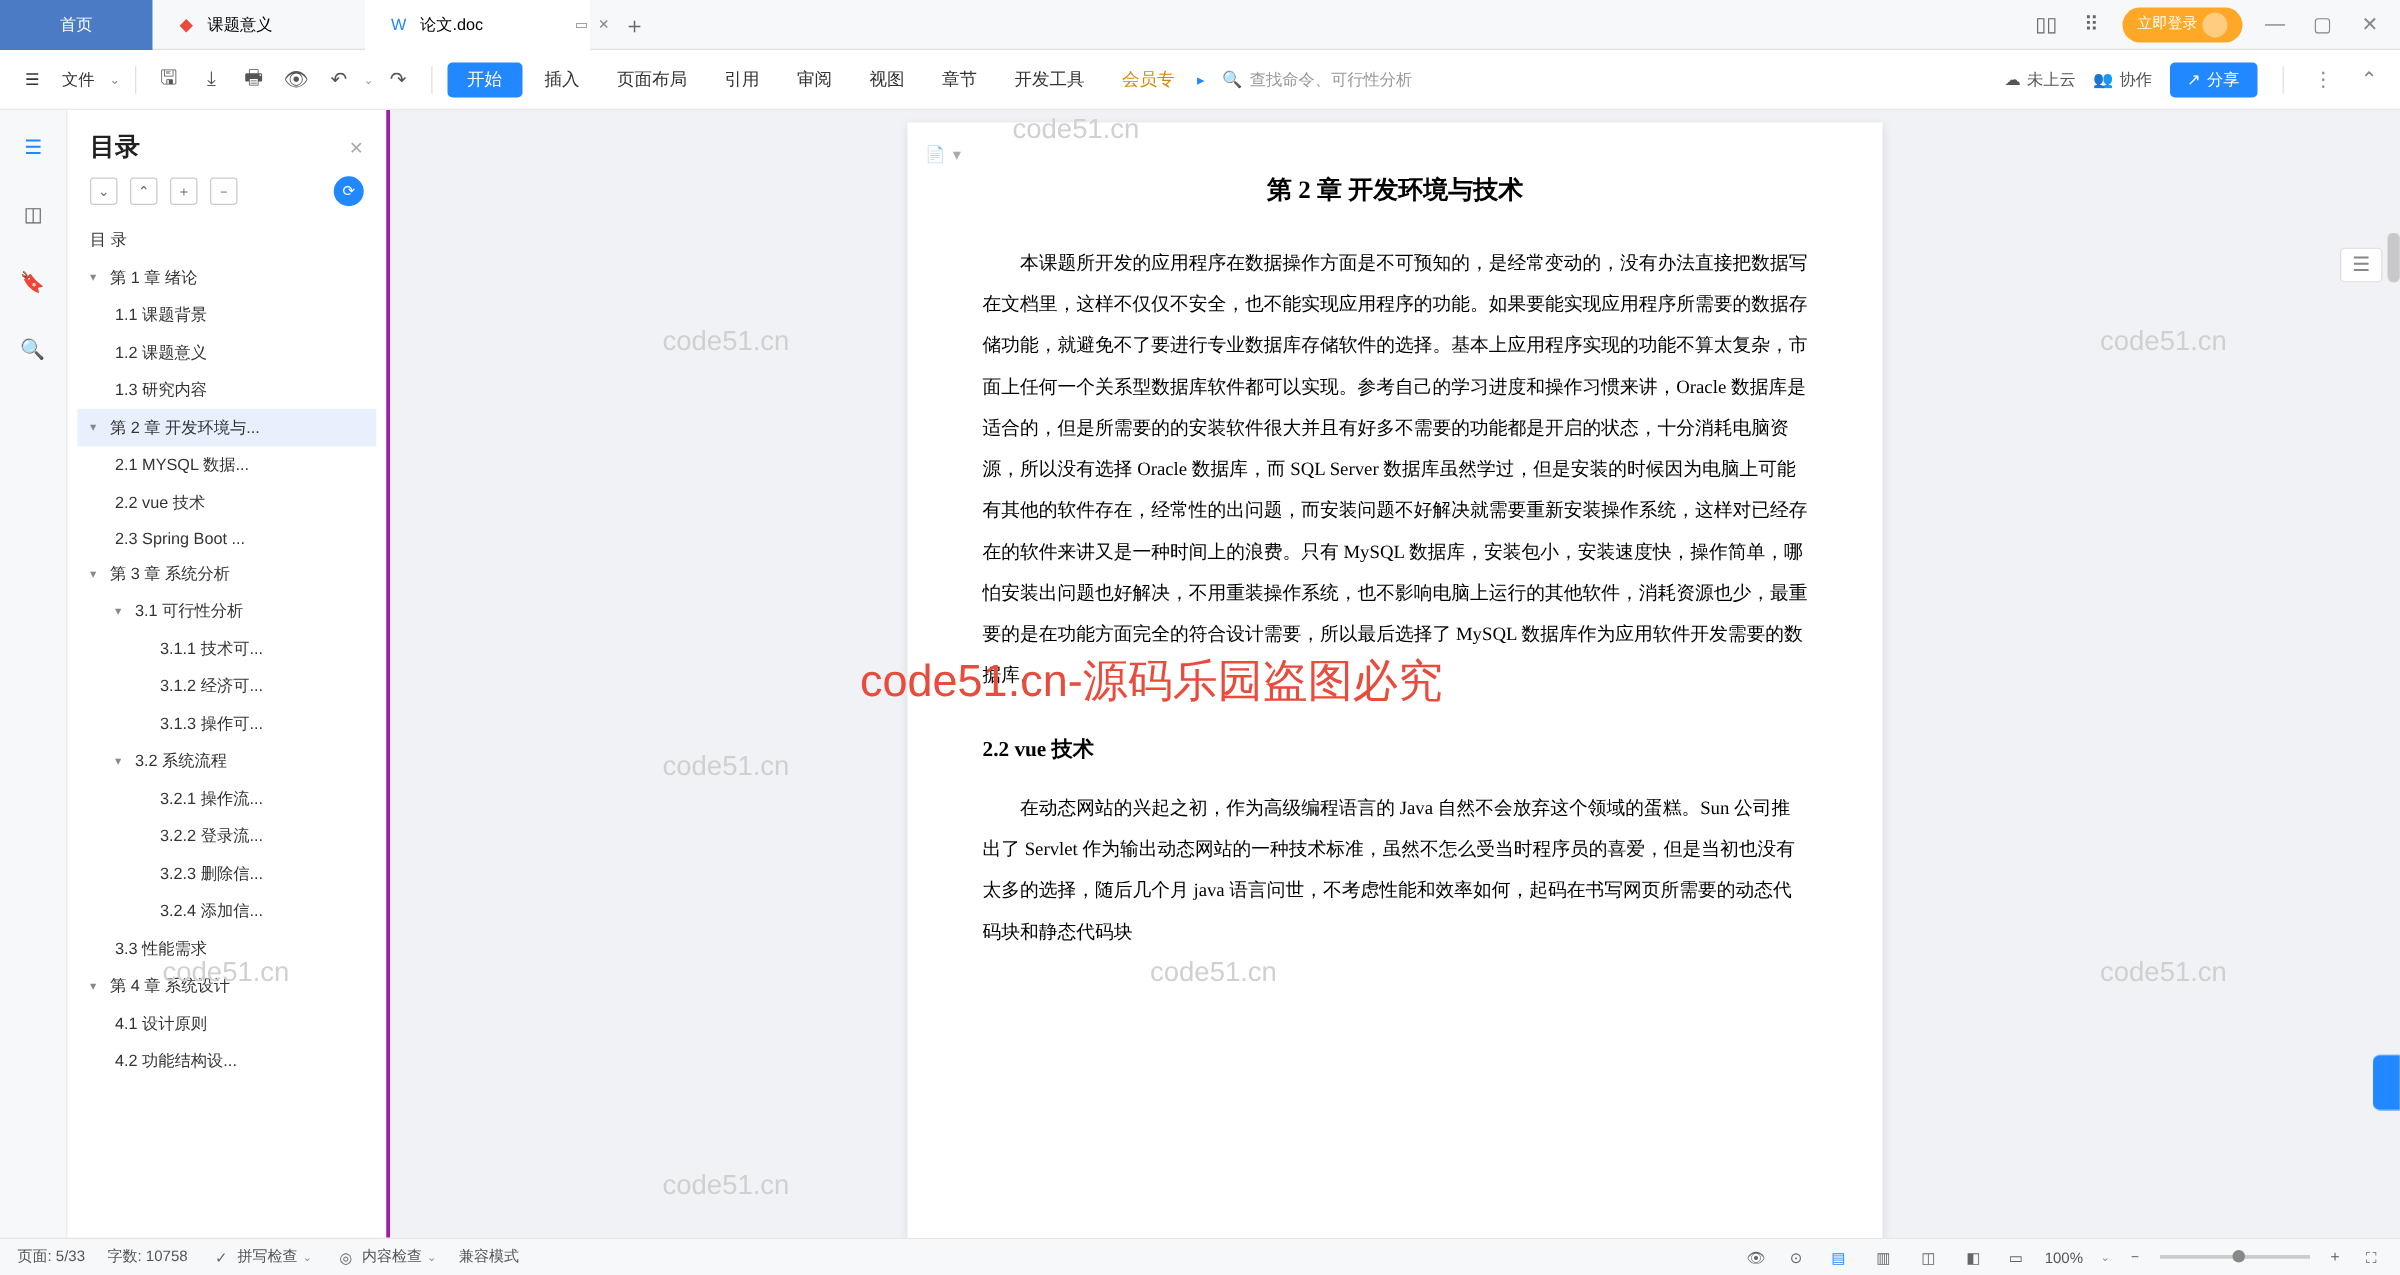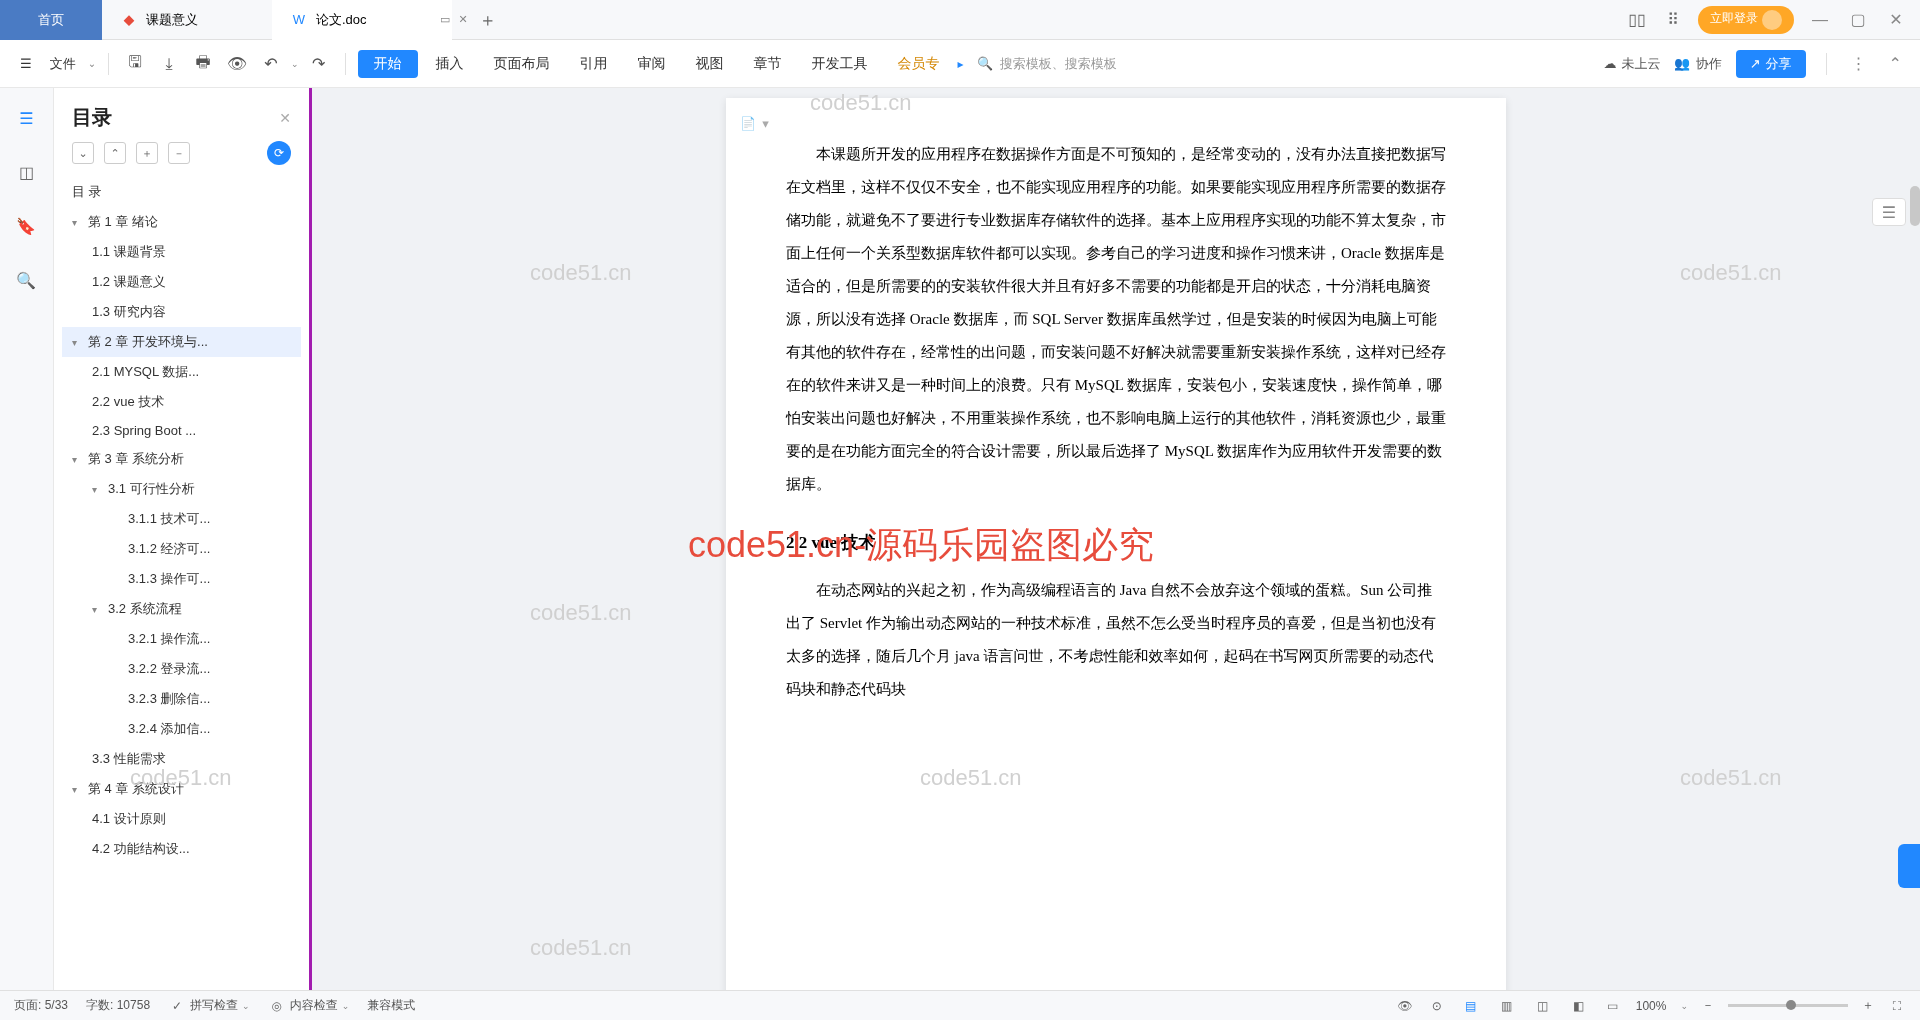--- a/index.html
+++ b/index.html
@@ -1,20 +1,20 @@
 <!DOCTYPE html>
 <html><head>
 <meta charset="utf-8">
 <style>
 * { margin: 0; padding: 0; box-sizing: border-box; font-family: "Microsoft YaHei", sans-serif; }
 body { background: #fff; overflow: hidden; width: 1920px; height: 1020px; position: relative; }
 
 .titlebar { height: 40px; background: #f7f8fa; display: flex; align-items: center; border-bottom: 1px solid #e0e0e0; }
 .tab { height: 40px; padding: 0 18px; display: flex; align-items: center; gap: 8px; font-size: 13px; cursor: pointer; }
-.tab.home { background: #4a7bc4; color: #fff; width: 102px; justify-content: center; }
+.tab.home { background: #4a7bc4; color: #fff; width: 122px; justify-content: center; }
 .tab.template { width: 170px; }
 .tab.active { background: #fff; width: 180px; }
 .tab-icon { width: 18px; height: 18px; display: flex; align-items: center; justify-content: center; }
 .tab-icon.red { color: #e74c3c; font-weight: bold; }
 .tab-icon.blue { color: #2188ff; }
 .tab-controls { margin-left: -12px; display: flex; gap: 8px; color: #888; font-size: 11px; }
 .tab-add { width: 40px; text-align: center; color: #666; font-size: 18px; cursor: pointer; }
 .titlebar-right { margin-left: auto; display: flex; align-items: center; gap: 14px; padding-right: 12px; }
 .tb-icon { width: 22px; height: 22px; color: #666; cursor: pointer; display:flex; align-items:center; justify-content:center; }
 .login-btn { background: #ffa726; color: #fff; border-radius: 14px; padding: 4px 12px; font-size: 12px; display: flex; align-items: flex-start; gap: 4px; cursor: pointer; }
@@ -128,21 +128,21 @@
   <div class="tool-tab">页面布局</div>
   <div class="tool-tab">引用</div>
   <div class="tool-tab">审阅</div>
   <div class="tool-tab">视图</div>
   <div class="tool-tab">章节</div>
   <div class="tool-tab">开发工具</div>
   <div class="tool-tab member">会员专</div>
   <span style="color:#2188ff;font-size:12px;cursor:pointer;">▸</span>
   <div class="search-box">
     <span class="search-icon">🔍</span>
-    <span>搜索模板、搜索模板</span>
+    <span>查找命令、可行性分析</span>
   </div>
   <div class="toolbar-right">
     <div class="cloud-item">
       <span>☁</span>
       <span>未上云</span>
     </div>
     <div class="cloud-item">
       <span>👥</span>
       <span>协作</span>
     </div>
@@ -254,20 +254,21 @@
         </div>
       </div>
   </div>
 
   <div class="doc-area">
     <div class="page">
       <div class="page-icons">
         <span>📄</span>
         <span style="color:#aaa;">▾</span>
       </div>
+      <div class="chapter-title">第 2 章  开发环境与技术</div>
       <div class="para">本课题所开发的应用程序在数据操作方面是不可预知的，是经常变动的，没有办法直接把数据写在文档里，这样不仅仅不安全，也不能实现应用程序的功能。如果要能实现应用程序所需要的数据存储功能，就避免不了要进行专业数据库存储软件的选择。基本上应用程序实现的功能不算太复杂，市面上任何一个关系型数据库软件都可以实现。参考自己的学习进度和操作习惯来讲，Oracle 数据库是适合的，但是所需要的的安装软件很大并且有好多不需要的功能都是开启的状态，十分消耗电脑资源，所以没有选择 Oracle 数据库，而 SQL Server 数据库虽然学过，但是安装的时候因为电脑上可能有其他的软件存在，经常性的出问题，而安装问题不好解决就需要重新安装操作系统，这样对已经存在的软件来讲又是一种时间上的浪费。只有 MySQL 数据库，安装包小，安装速度快，操作简单，哪怕安装出问题也好解决，不用重装操作系统，也不影响电脑上运行的其他软件，消耗资源也少，最重要的是在功能方面完全的符合设计需要，所以最后选择了 MySQL 数据库作为应用软件开发需要的数据库。</div>
       <div class="sec-title">2.2 vue 技术</div>
       <div class="para">在动态网站的兴起之初，作为高级编程语言的 Java 自然不会放弃这个领域的蛋糕。Sun 公司推出了 Servlet 作为输出动态网站的一种技术标准，虽然不怎么受当时程序员的喜爱，但是当初也没有太多的选择，随后几个月 java 语言问世，不考虑性能和效率如何，起码在书写网页所需要的动态代码块和静态代码块</div>
     </div>
   </div>
 
   <div class="right-float">☰</div>
   <div class="right-scroll"></div>
   <div class="edge-handle"></div>
 </div>

